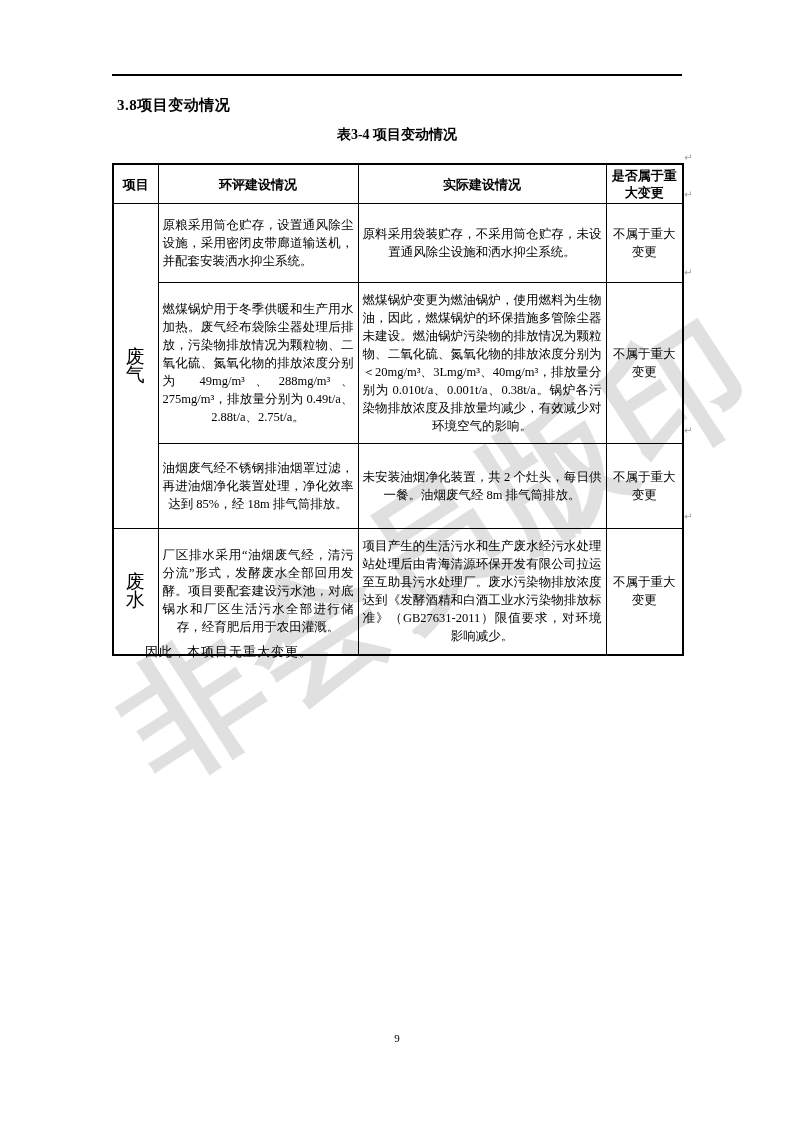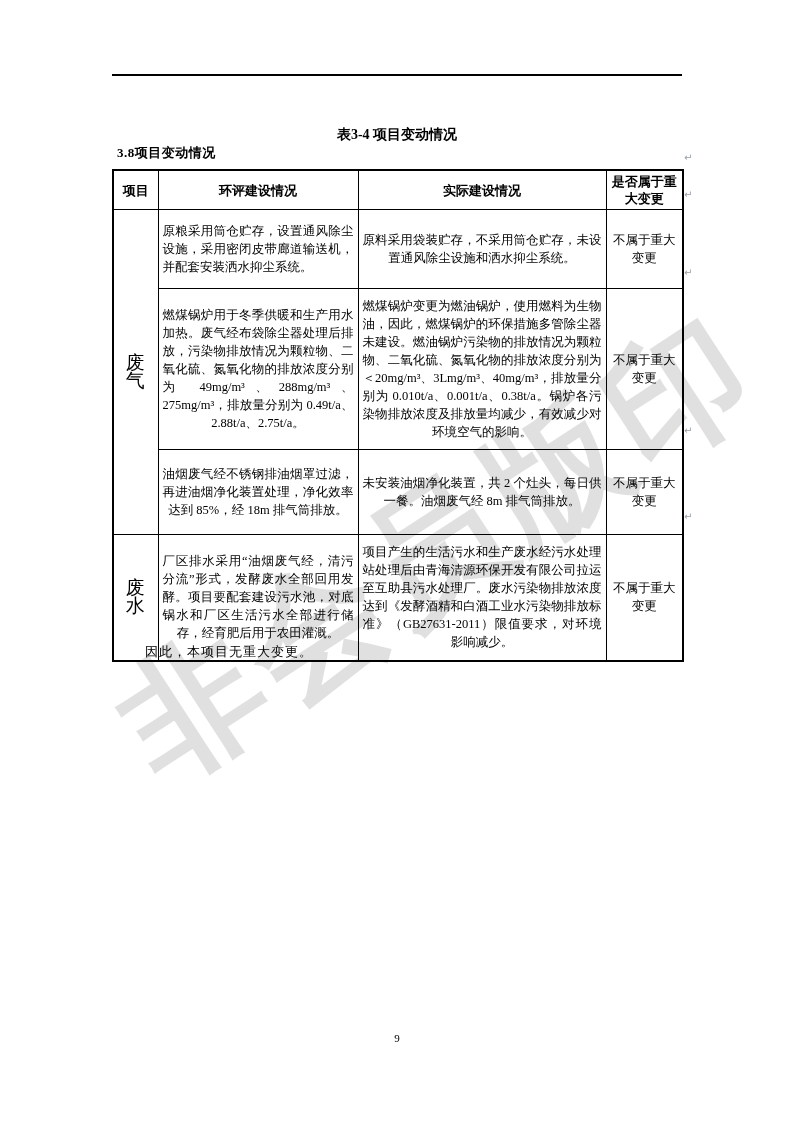--- a/index.html
+++ b/index.html
@@ -24,37 +24,36 @@
 
   .header-rule {
     position: absolute;
     left: 112px; top: 74px; width: 570px; height: 2px;
     background: #000;
   }
 
   .section-heading {
     position: absolute;
     left: 117px; top: 96px;
-    font-size: 13px;
+    font-size: 15px;
     font-weight: bold;
     letter-spacing: 0.5px;
-    margin-top: 48px;
   }
 
   .table-caption {
     position: absolute;
     left: 112px; top: 126px; width: 570px;
     text-align: center;
     font-size: 14px;
     font-weight: bold;
   }
 
   table.change-table {
     position: absolute;
-    left: 112px; top: 169px;
+    left: 112px; top: 163px;
     width: 570px;
     border-collapse: collapse;
     table-layout: fixed;
     font-size: 12.5px;
     padding-left: 12px;
   }
   table.change-table col.c-item  { width: 45px; }
   table.change-table col.c-eia   { width: 200px; }
   table.change-table col.c-act   { width: 248px; }
   table.change-table col.c-major { width: 77px; }

